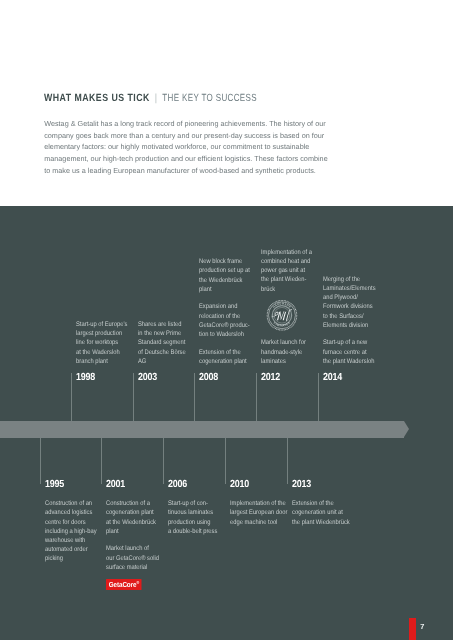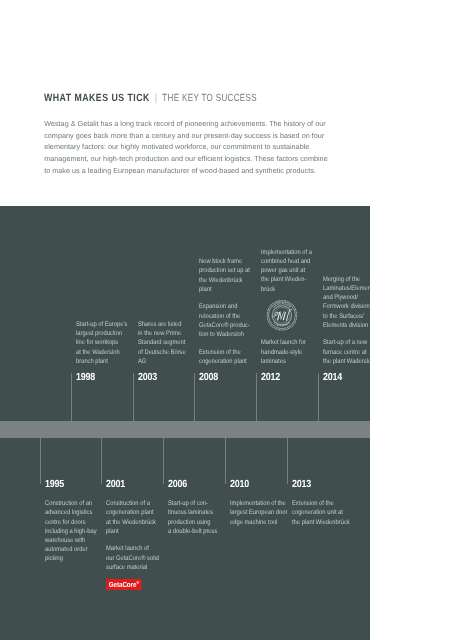--- a/index.html
+++ b/index.html
@@ -1,20 +1,20 @@
 <!DOCTYPE html>
 <html><head>
 <meta charset="utf-8">
 <title>What makes us tick</title>
 <style>
   html,body{margin:0;padding:0;}
   body{width:453px;height:640px;background:#ffffff;
        font-family:"Liberation Sans",sans-serif;overflow:hidden;position:relative;
        -webkit-font-smoothing:antialiased;text-rendering:geometricPrecision;}
-  #page{position:absolute;left:0;top:0;width:370px;height:640px;background:#fff;overflow:hidden;text-decoration:underline;}
+  #page{position:absolute;left:0;top:0;width:453px;height:640px;background:#fff;overflow:hidden;text-decoration:underline;}
 
   
   #head-title{position:absolute;left:44.4px;top:92.3px;font-size:10.4px;white-space:nowrap;
               transform:scaleX(0.845);transform-origin:0 0;line-height:12px;}
   #head-title .b{font-weight:bold;color:#3f4d4d;letter-spacing:0.55px;}
   #head-title .sep{color:#b9c2c2;font-weight:400;padding:0 5.9px;font-size:10.5px;}
   #head-title .n{color:#6e7c81;font-weight:400;letter-spacing:0.45px;
                  display:inline-block;transform:scaleX(0.915);transform-origin:0 0;}
   #intro{position:absolute;left:44.2px;top:110.5px;width:286px;font-size:7.25px;
          line-height:11.75px;color:#717a7d;letter-spacing:0.005px;}

